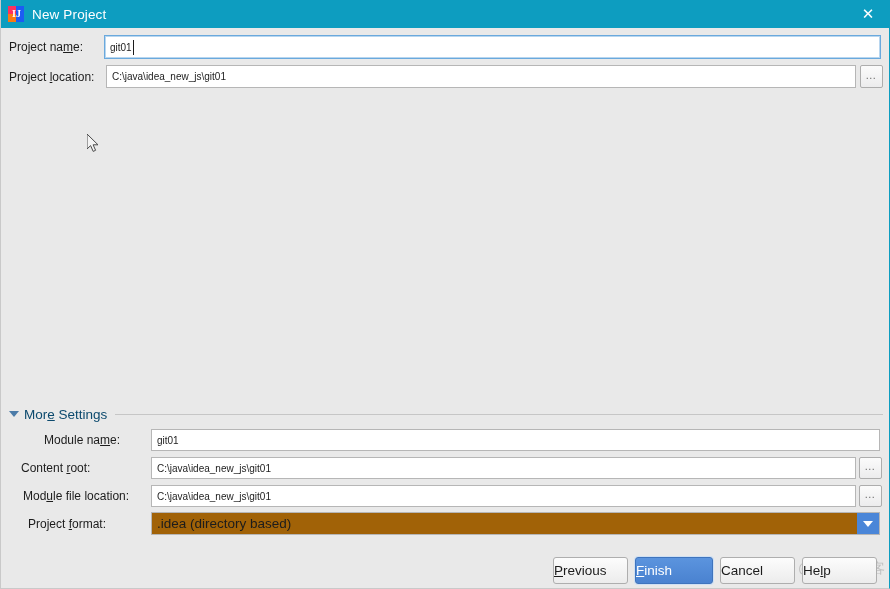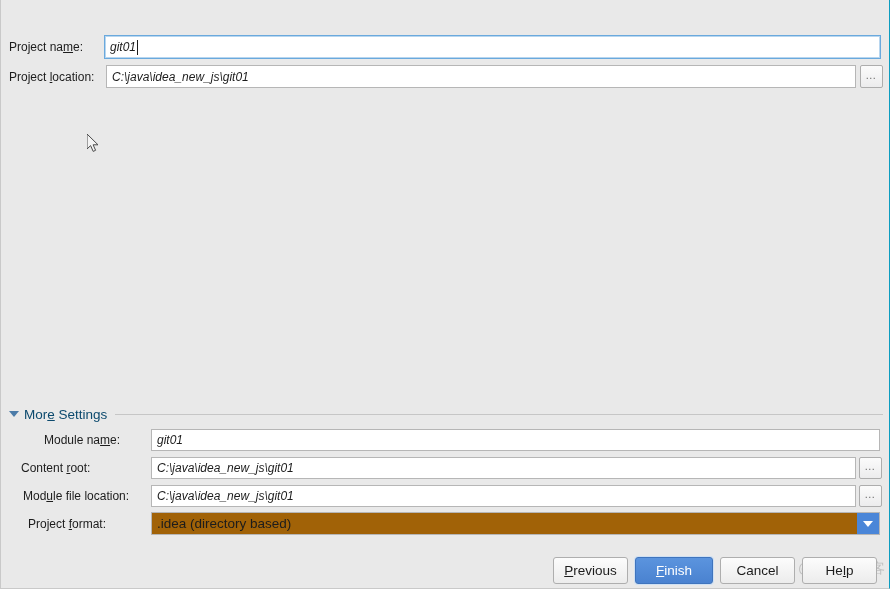--- a/index.html
+++ b/index.html
@@ -59,27 +59,26 @@
     font-size: 12px;
     color: #1c1c1c;
     white-space: nowrap;
   }
   .label u { text-decoration: underline; text-underline-offset: 1px; }
 
   .field {
     position: absolute;
     background: #ffffff;
     border: 1px solid #b6b6b6;
-    font-size: 12px;
+    font-size: 10px;
     color: #1c1c1c;
     display: flex; align-items: center;
     padding-left: 5px;
     white-space: nowrap;
     overflow: hidden;
-    font-style: italic;
   }
   .field.focused {
     border: 1px solid #6aa9dd;
     box-shadow: 0 0 0 1px #b8d6ef inset;
   }
   .caret {
     display: inline-block;
     width: 1px; height: 15px;
     background: #1c1c1c;
     margin-left: 1px;
@@ -143,21 +142,21 @@
     border-right: 5px solid transparent;
     border-top: 6px solid #ffffff;
     display: block;
   }
 
   
   .btn {
     position: absolute;
     height: 27px;
     border-radius: 3px;
-    display: flex; align-items: center; justify-content: center;
+    display: flex; align-items: center; justify-content: flex-start;
     font-size: 13.5px;
     background: linear-gradient(#fcfcfc, #ececec);
     border: 1px solid #aeaeae;
     color: #1c1c1c;
     white-space: nowrap;
   }
   .btn u { text-decoration: underline; }
   .btn.primary {
     background: linear-gradient(#5b94de, #4a82d0);
     border: 1px solid #3f74bd;
@@ -182,20 +181,30 @@
     left: 86px; top: 134px;
     width: 14px; height: 20px;
     pointer-events: none;
   }
 </style>
 </head>
 <body>
 
 <div id="dialog">
 
+  <div id="titlebar">
+    <div id="app-icon">
+      <div class="q1"></div>
+        <div class="q2"></div>
+        <div class="q3"></div>
+      <div class="glyph">IJ</div>
+    </div>
+    <div id="title-text">New Project</div>
+    <div id="close-button">✕</div>
+  </div>
 
   <div class="label" style="left:8px; top:40px;">
     <span>Project na</span><u>m</u><span>e:</span>
   </div>
   <div class="field focused" style="left:103px; top:35px; width:777px; height:24px;">
     <span>git01</span>
       <span class="caret"></span>
   </div>
 
   <div class="label" style="left:8px; top:70px;">

